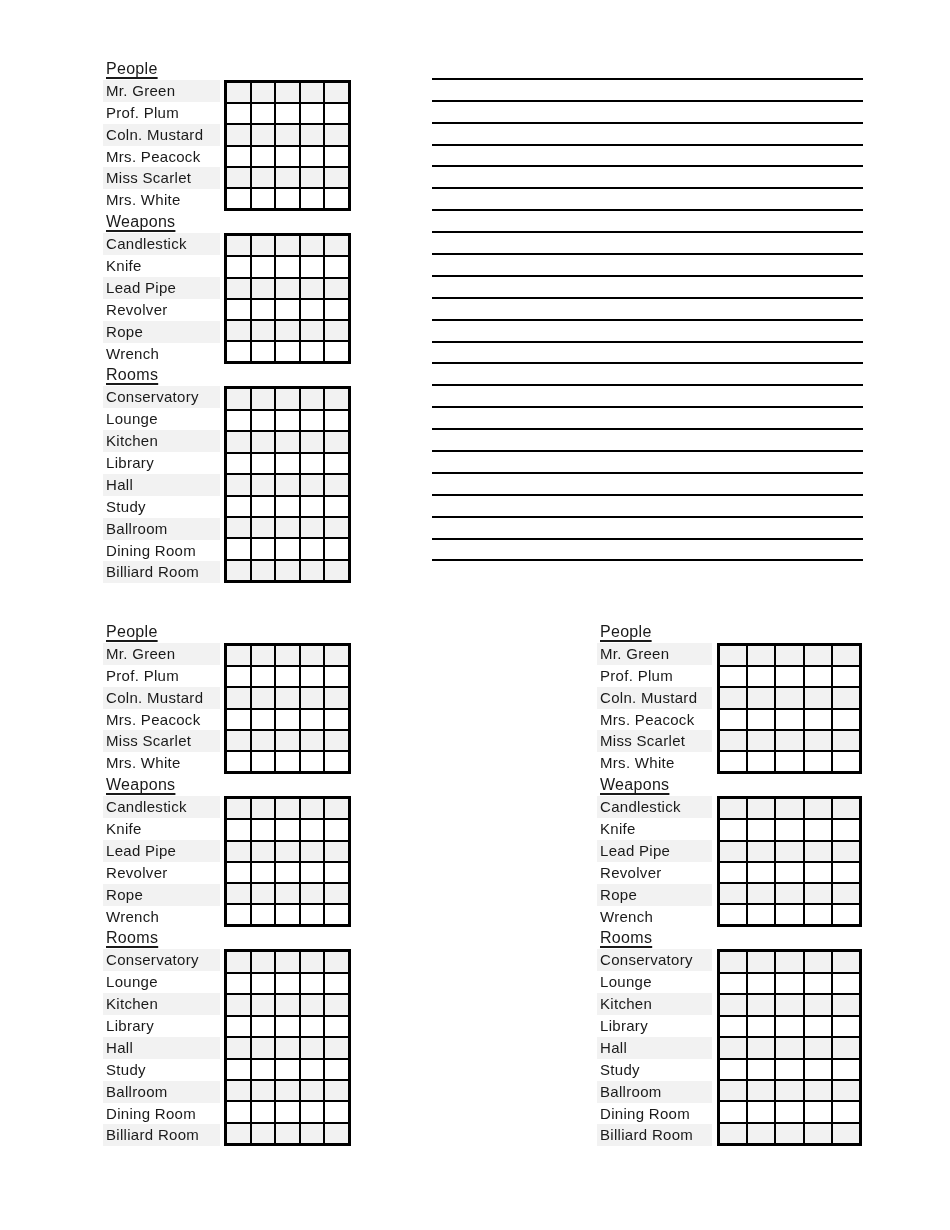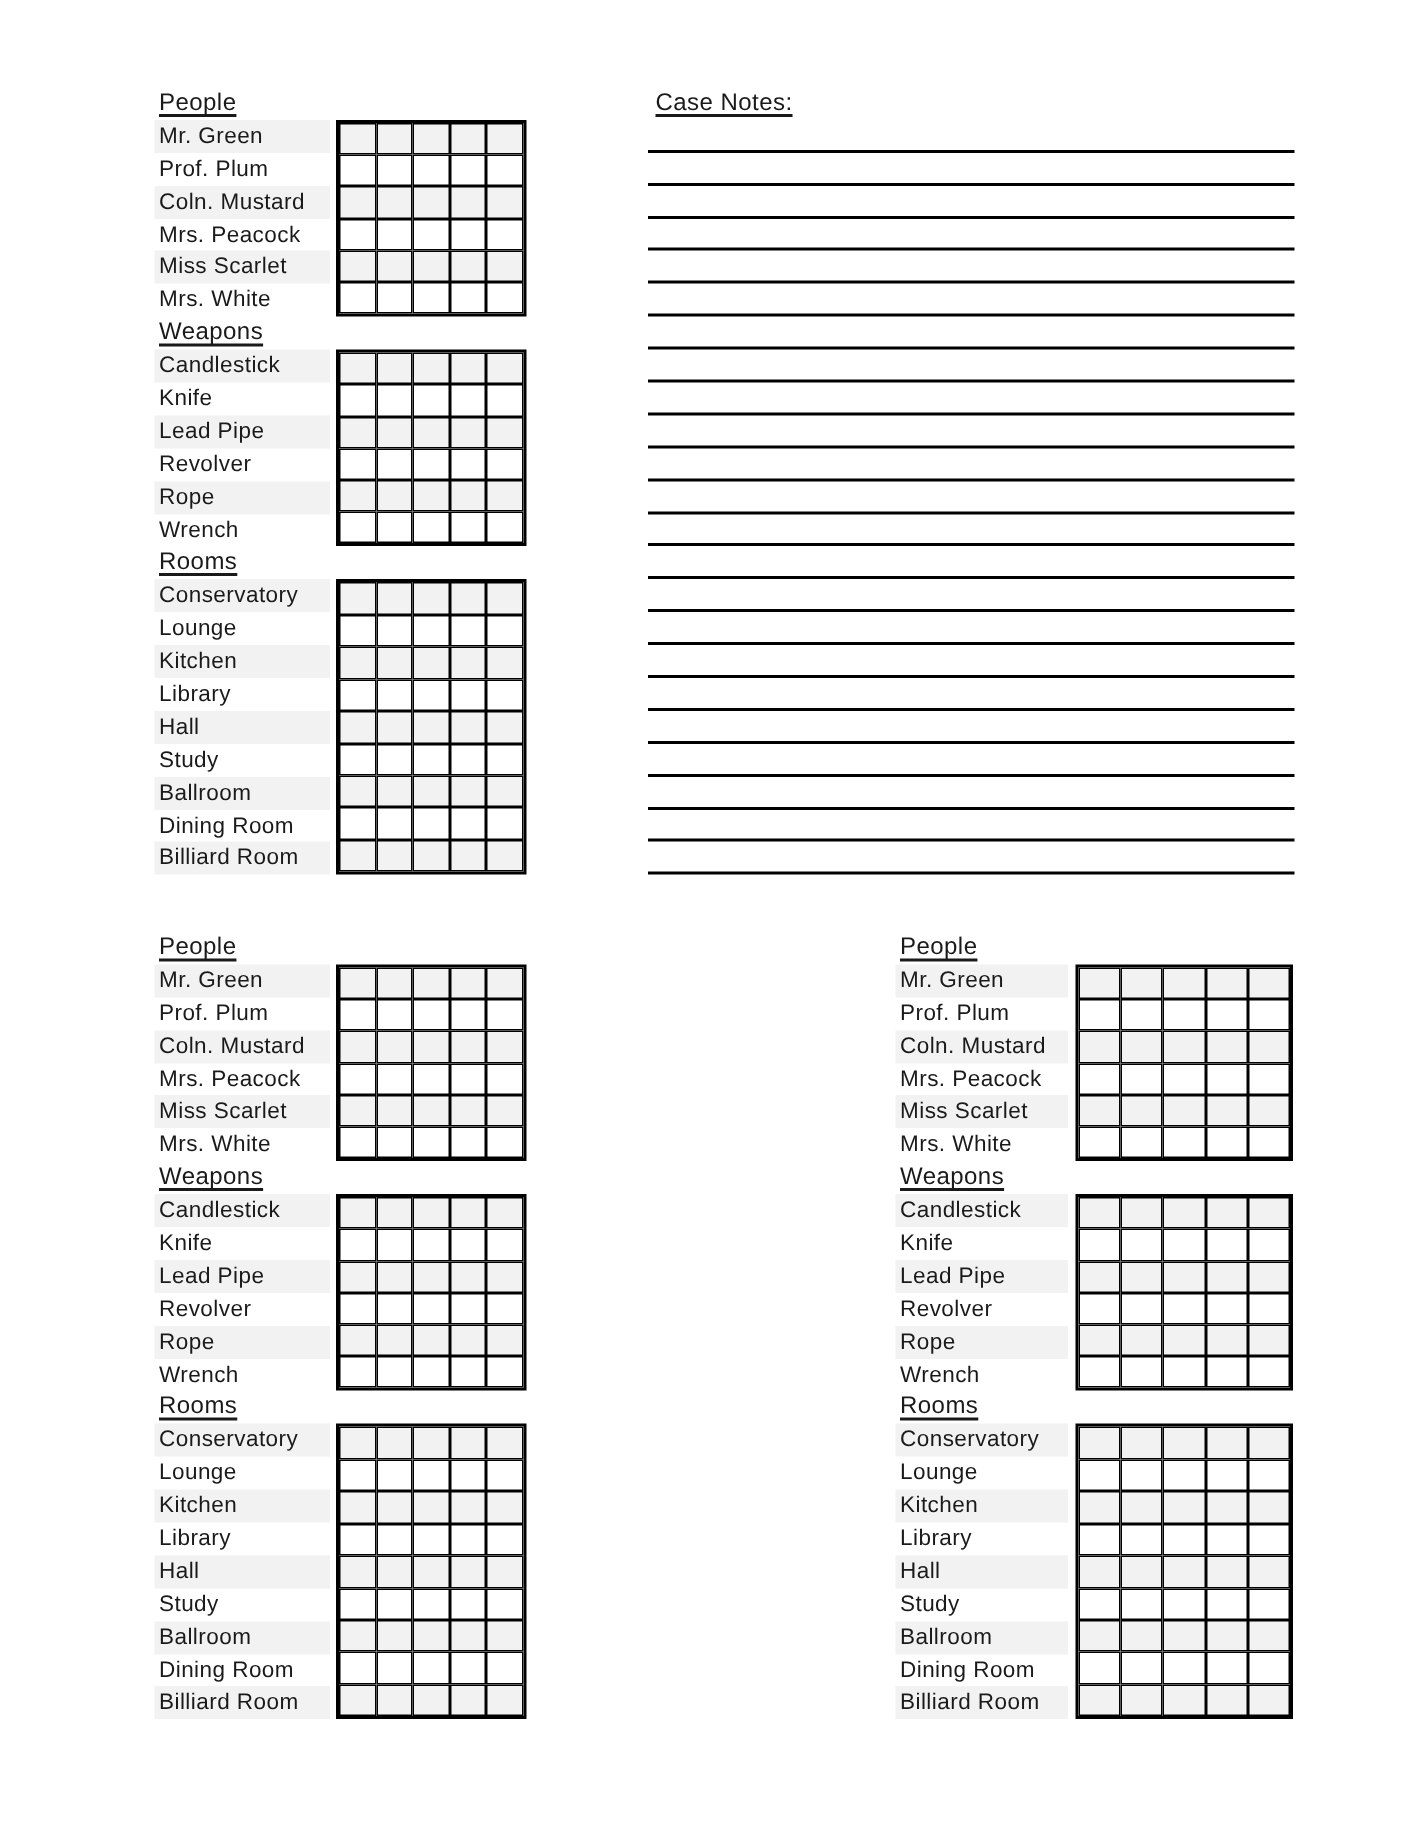--- a/index.html
+++ b/index.html
@@ -299,23 +299,20 @@
             <div class="cellx altc"></div>
             <div class="cellx altc"></div>
             <div class="cellx altc"></div>
             <div class="cellx altc"></div>
           </div>
         </div>
       </div>
     </section>
 
   <section class="notes">
-    <div class="notes-title-row">
-      <span class="u">Case Notes:</span>
-    </div>
     <div class="notes-lines" id="notes-lines">
         <div class="note-line"></div>
         <div class="note-line"></div>
         <div class="note-line"></div>
         <div class="note-line"></div>
         <div class="note-line"></div>
         <div class="note-line"></div>
         <div class="note-line"></div>
         <div class="note-line"></div>
         <div class="note-line"></div>

